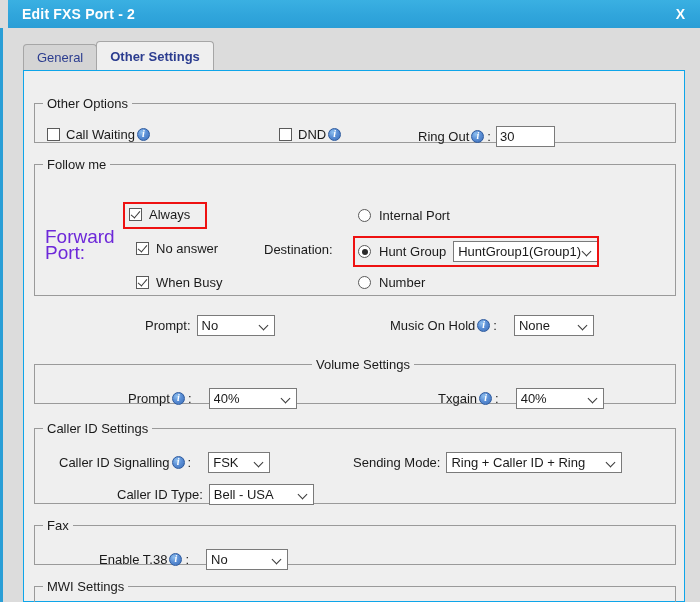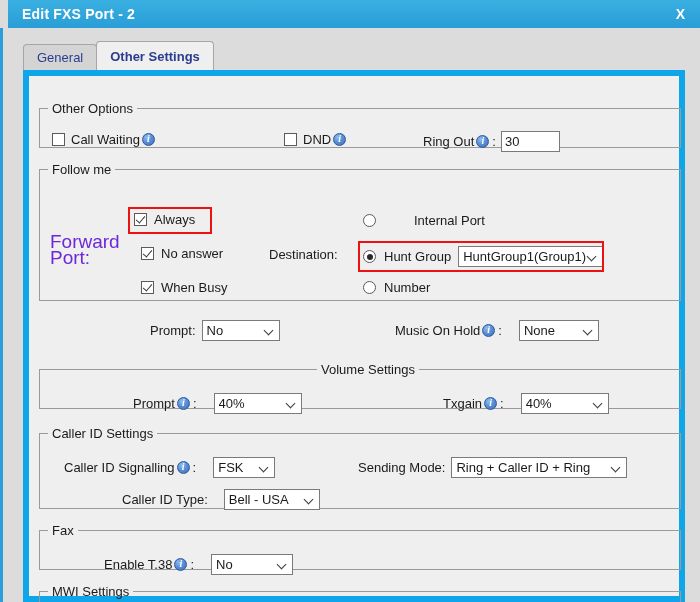--- a/index.html
+++ b/index.html
@@ -90,21 +90,21 @@
     height: 29px;
     line-height: 29px;
     z-index: 6;
   }
   
   .content-panel {
     position: absolute;
     left: 20px; top: 42px;
     width: 662px; height: 532px;
     background: #efefef;
-    border: 6px solid #0ea5e9;
+    border: 1px solid #0ea5e9;
     box-sizing: border-box;
   }
   
   fieldset.group {
     position: absolute;
     margin: 0;
     padding: 0;
     border: 1px solid #9a9a9a;
     background: transparent;
     box-sizing: border-box;
@@ -299,21 +299,21 @@
         <span class="lbl" style="margin-left:7px;">No answer</span>
       </div>
 
       <div class="row" style="left:101px; top:103px;">
         <span class="checkbox checked"></span>
         <span class="lbl" style="margin-left:7px;">When Busy</span>
       </div>
 
       <span class="lbl" style="position:absolute; left:229px; top:70px;">Destination:</span>
 
-      <div class="row" style="left:323px; top:36px;gap:30px;">
+      <div class="row" style="left:323px; top:36px;">
         <span class="radio"></span>
         <span class="lbl" style="margin-left:8px;">Internal Port</span>
       </div>
 
       <div class="row" style="left:323px; top:69px;text-align:right;">
         <span class="radio checked"></span>
         <span class="lbl" style="margin-left:8px;">Hunt Group</span>
         <span class="select" style="width:145px; margin-left:7px;">
           <span class="sel-text">HuntGroup1(Group1)</span>
           <span class="arrow"></span>
@@ -383,23 +383,23 @@
       </div>
 
       <div class="row" style="left:318px; top:16px;">
         <span class="lbl">Sending Mode:</span>
         <span class="select" style="width:176px; margin-left:6px;">
           <span class="sel-text">Ring + Caller ID + Ring</span>
           <span class="arrow"></span>
         </span>
       </div>
 
-      <div class="row" style="left:82px; top:48px;gap:10px;">
+      <div class="row" style="left:82px; top:48px;">
         <span class="lbl">Caller ID Type:</span>
-        <span class="select" style="width:96px; margin-left:6px;">
+        <span class="select" style="width:105px; margin-left:6px;">
           <span class="sel-text">Bell - USA</span>
           <span class="arrow"></span>
         </span>
       </div>
     </fieldset>
 
     <fieldset class="group" style="left:10px; top:447px; width:642px; height:47px;">
       <legend>Fax</legend>
 
       <div class="row" style="left:64px; top:16px;">

